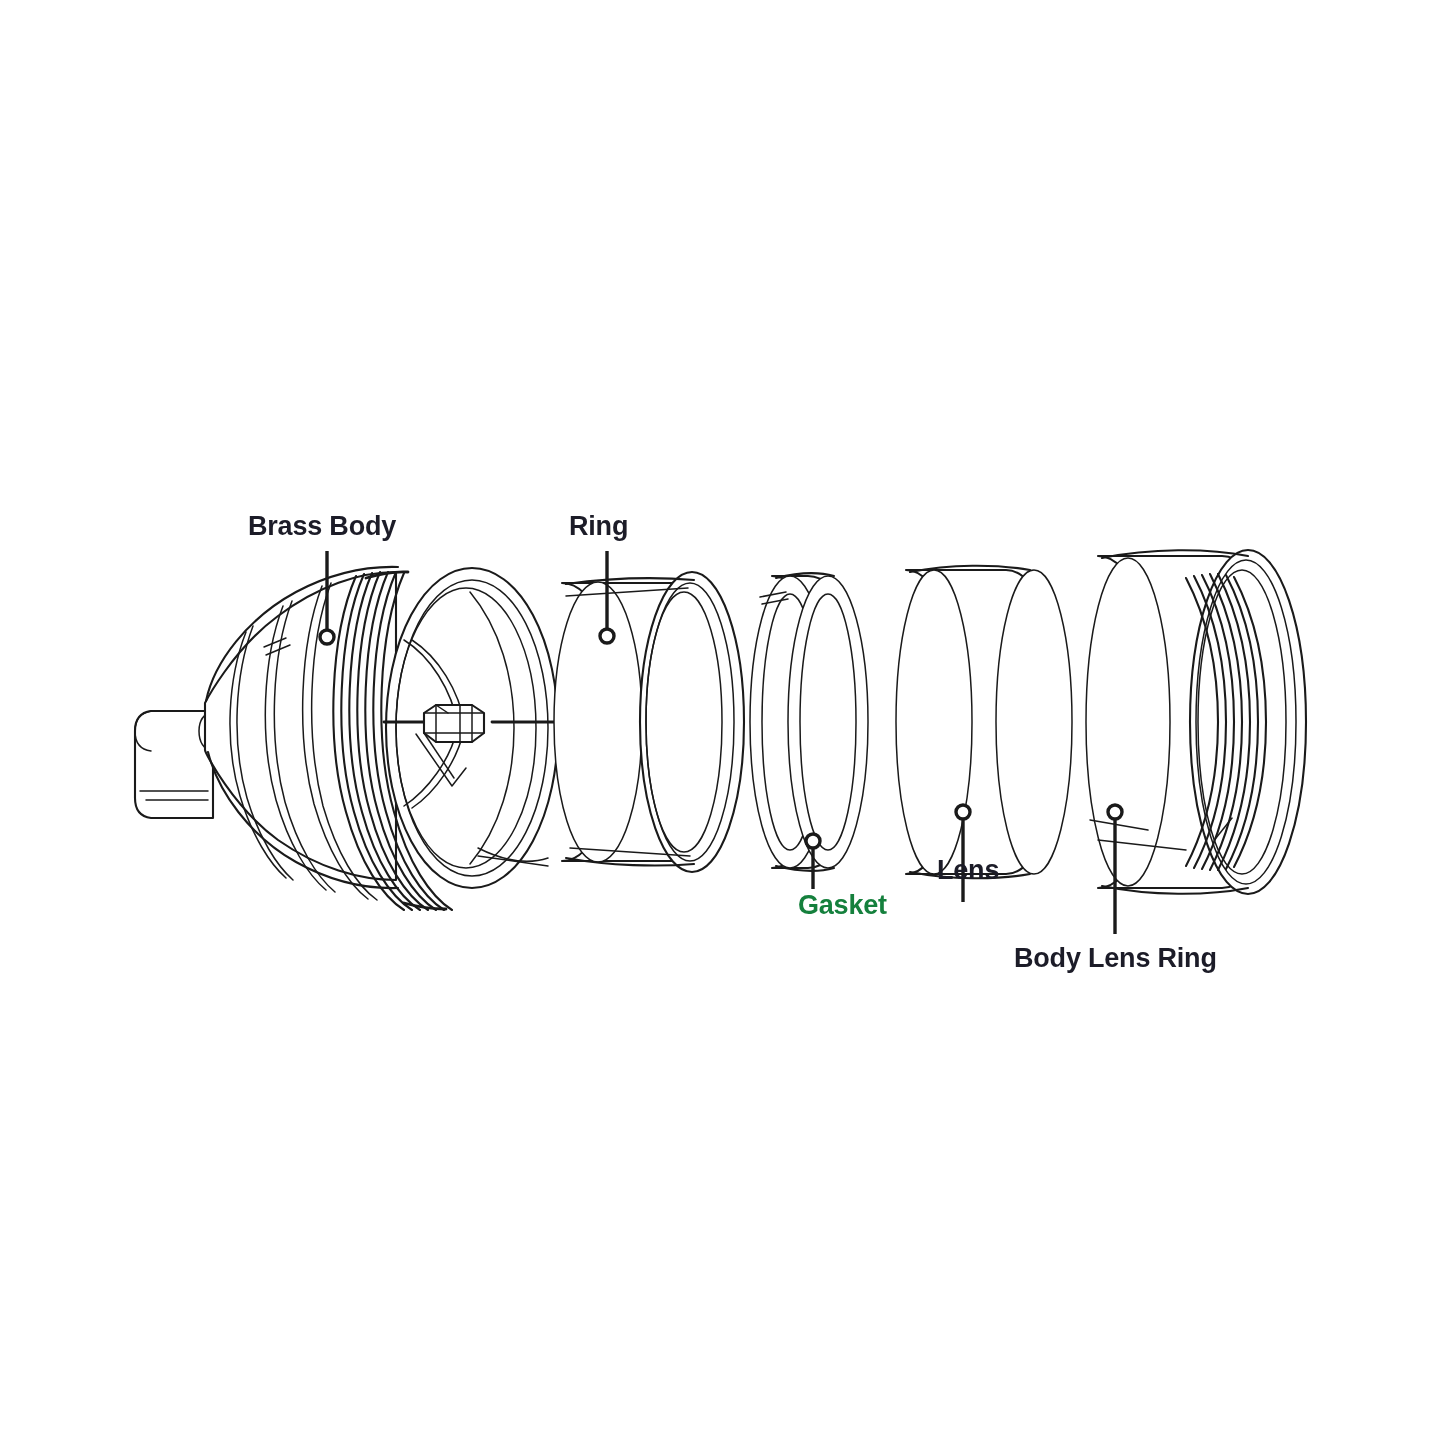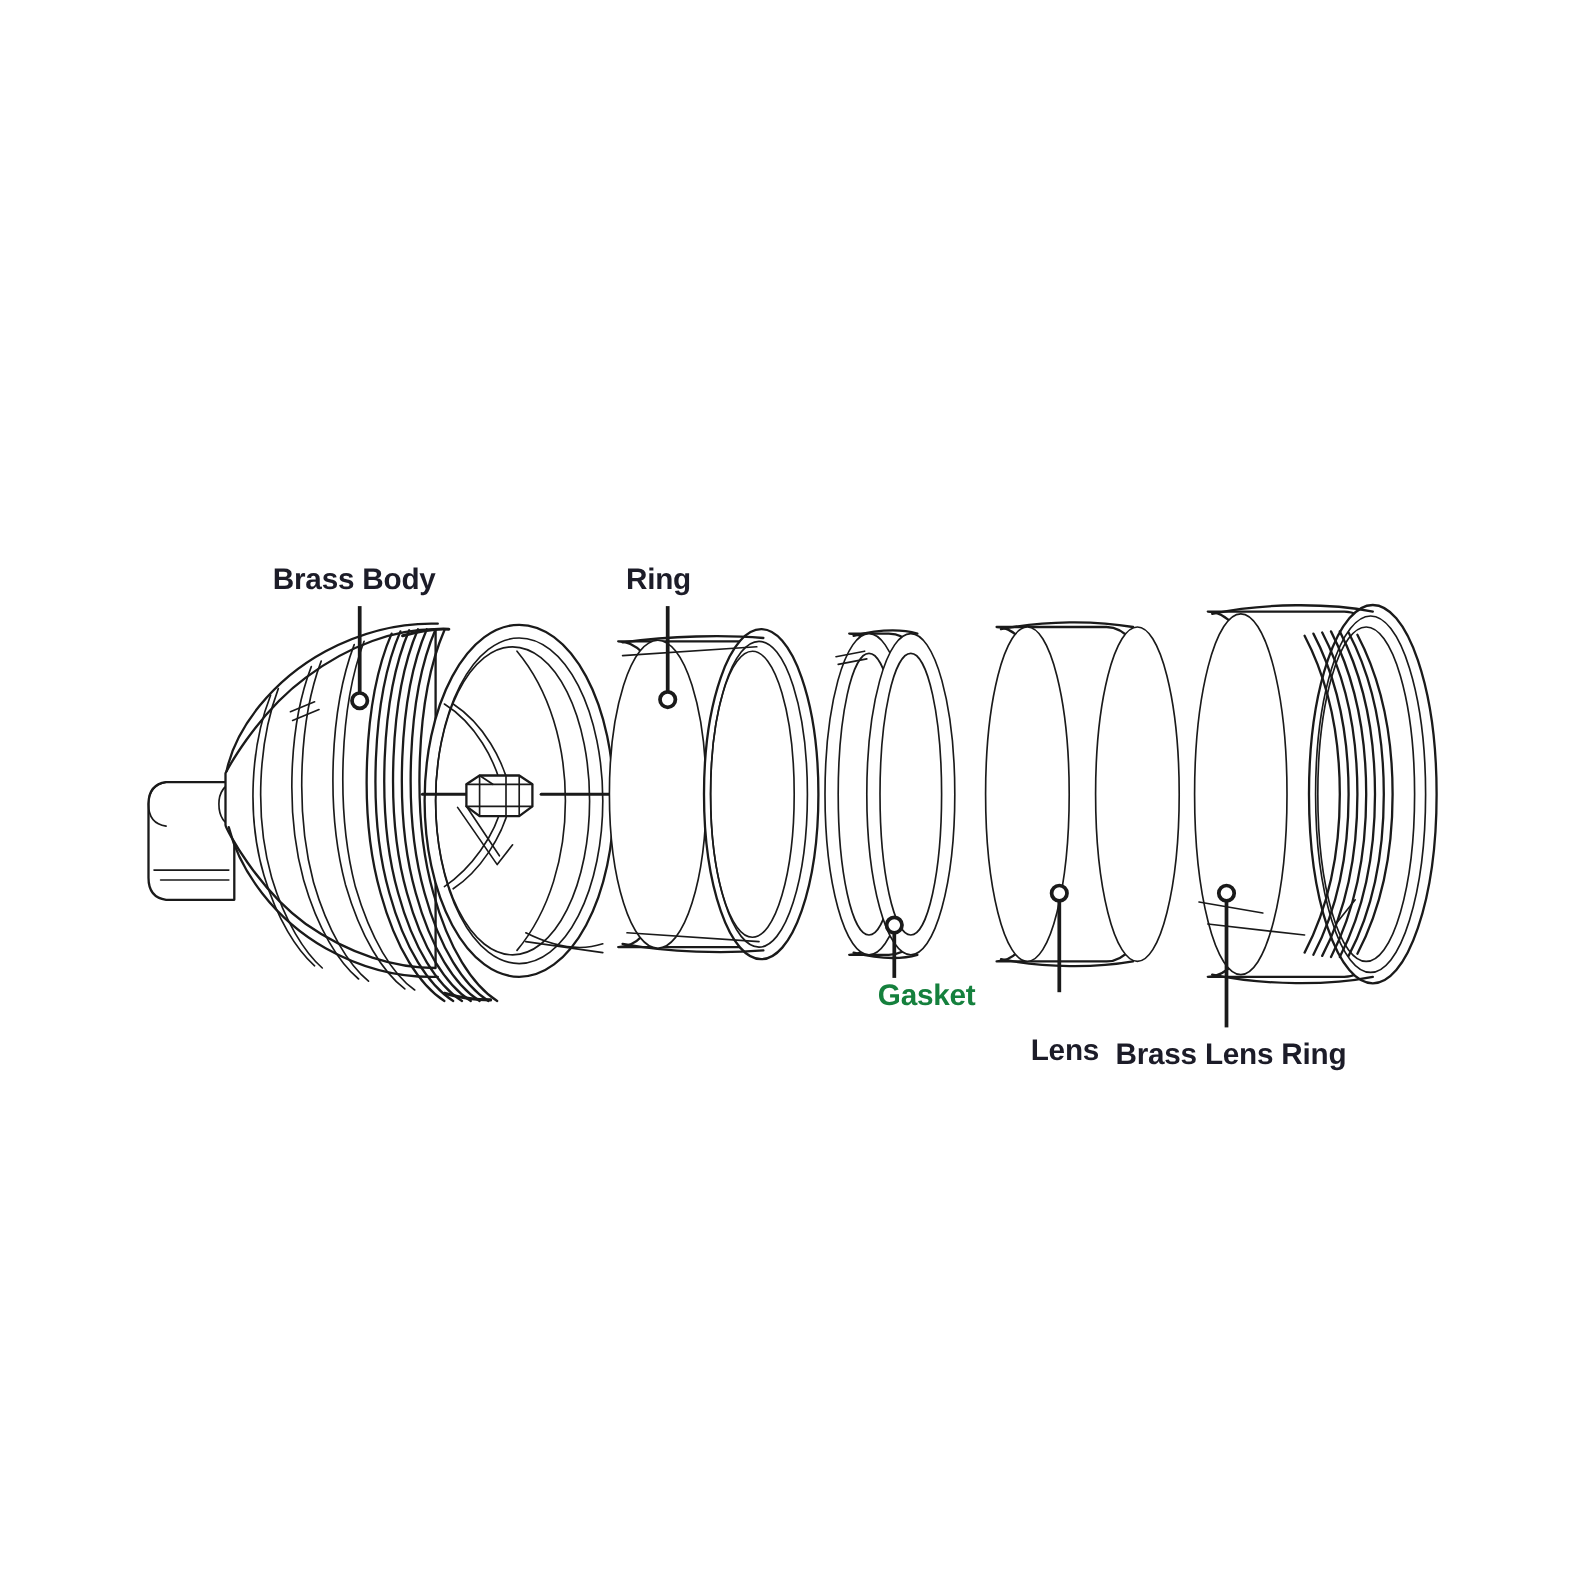--- a/index.html
+++ b/index.html
@@ -239,17 +239,17 @@
           <line x1="1115" y1="819" x2="1115" y2="934" stroke="#1a1a1a" stroke-width="3.4" stroke-linecap="butt"></line>
           <circle cx="1115" cy="812" r="7" fill="#ffffff" stroke="#1a1a1a" stroke-width="3.4"></circle>
         </g>
       </g>
   </svg>
 
   <div id="label-layer">
       <div class="callout-text" style="position: absolute; left: 248px; top: 511px; color: rgb(28, 28, 40);">Brass Body</div>
       <div class="callout-text" style="position: absolute; left: 569px; top: 511px; color: rgb(28, 28, 40);">Ring</div>
       <div class="callout-text" style="position: absolute; left: 798px; top: 890px; color: #15803d;">Gasket</div>
-      <div class="callout-text" style="position: absolute; left: 937px; top: 940px; color: rgb(28, 28, 40);">Lens</div>
-      <div class="callout-text" style="position: absolute; left: 1014px; top: 943px; color: rgb(28, 28, 40);">Brass Lens Ring</div>
+      <div class="callout-text" style="position: absolute; left: 937px; top: 855px; color: rgb(28, 28, 40);">Lens</div>
+      <div class="callout-text" style="position: absolute; left: 1014px; top: 943px; color: rgb(28, 28, 40);">Body Lens Ring</div>
     </div>
 
 </div>
 
 </body></html>

